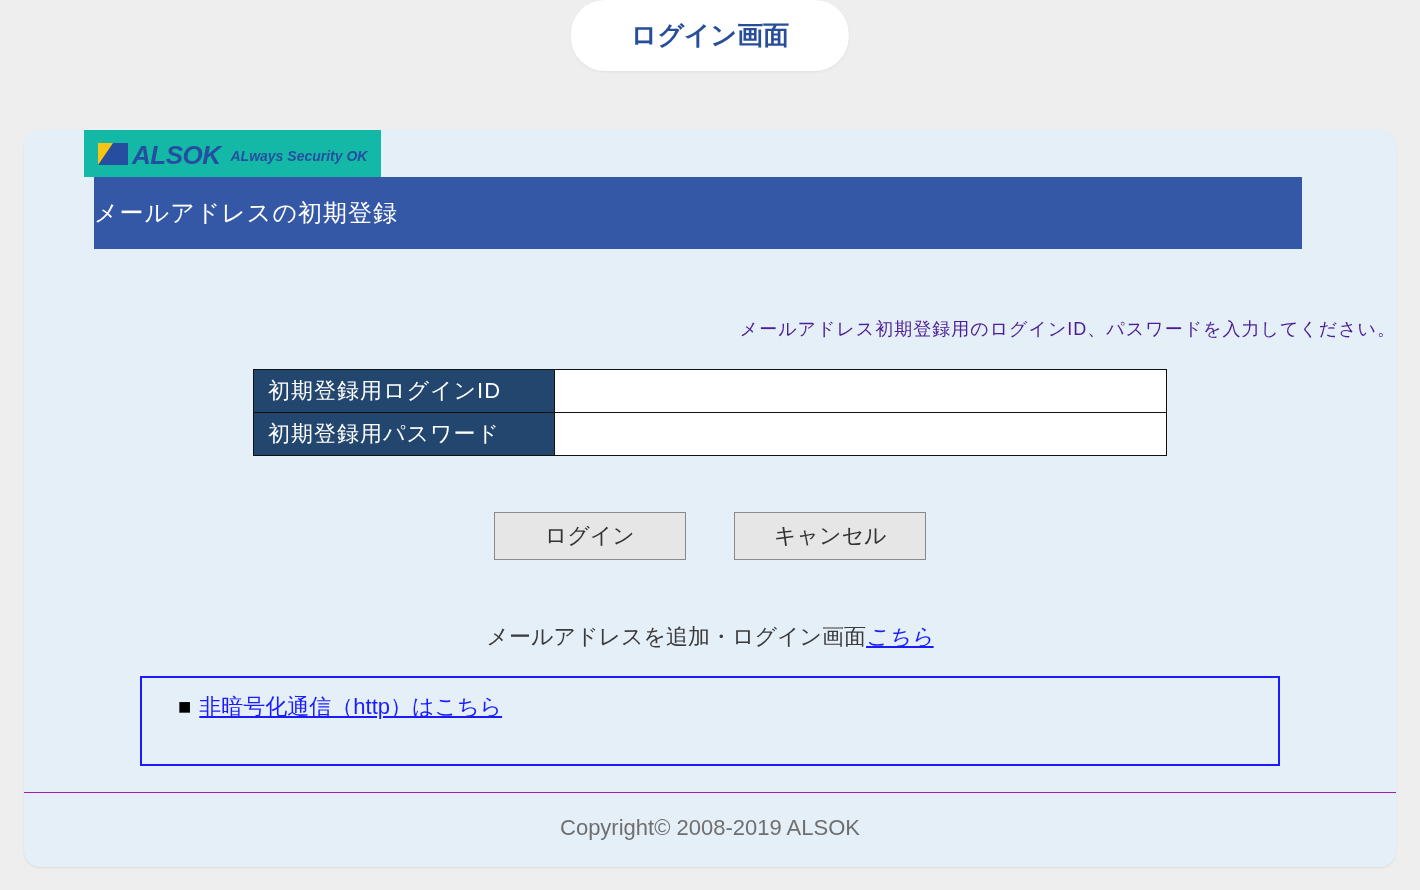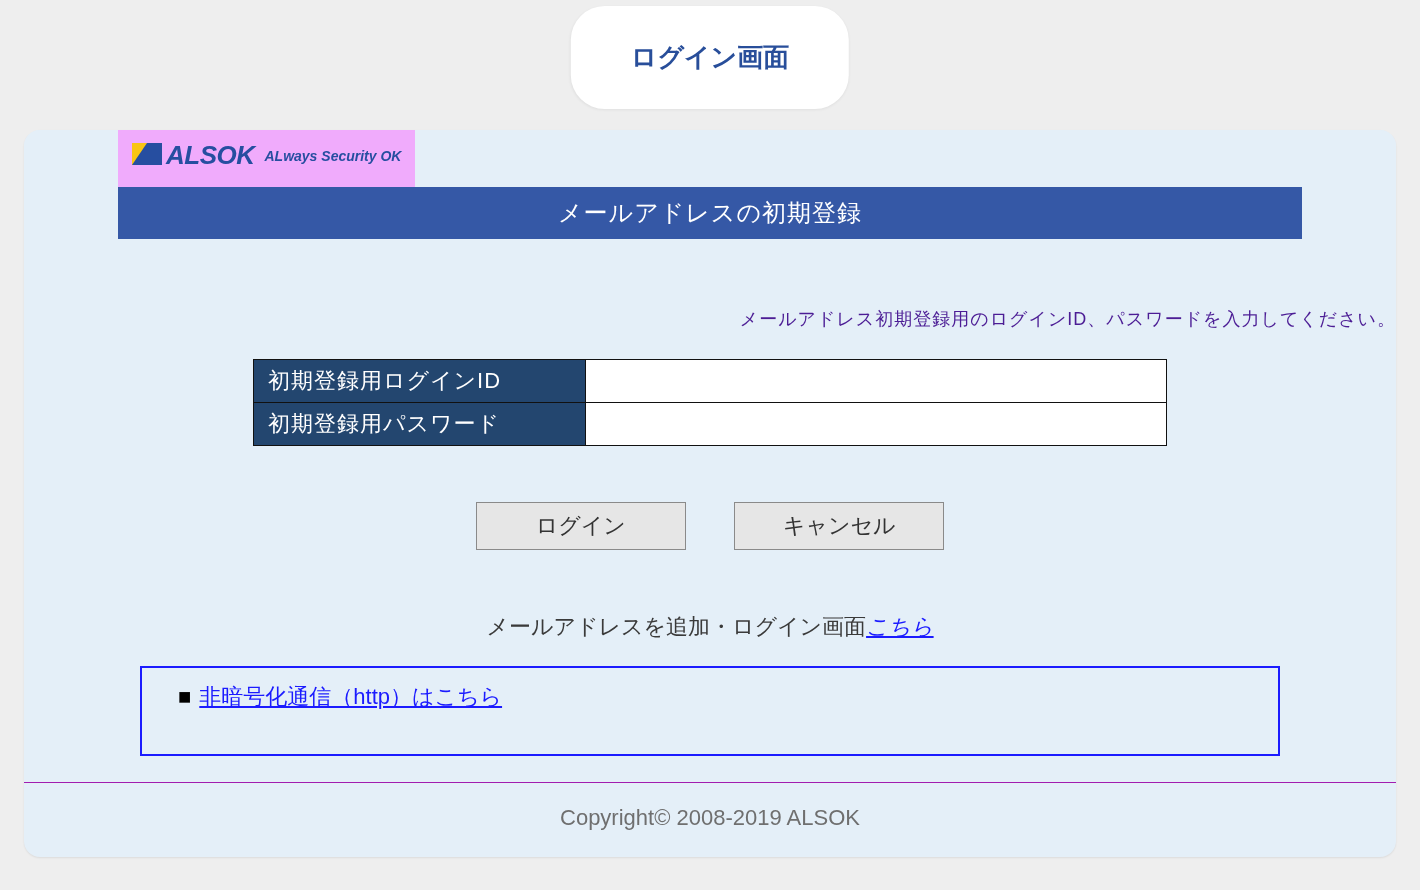--- a/index.html
+++ b/index.html
@@ -9,49 +9,49 @@
     width: 1420px;
     height: 890px;
     overflow: hidden;
   }
   .outer-tab {
     position: relative;
     padding-top: 10px;
   }
   .tab-label {
     position: absolute;
-    top: 6px;
+    top: 0;
     left: 50%;
     transform: translateX(-50%);
     background: #ffffff;
     color: #284e9a;
     font-size: 26px;
     font-weight: 600;
-    padding: 34px 60px;
+    padding: 18px 60px;
     border-radius: 34px;
     box-shadow: 0 1px 3px rgba(0,0,0,0.06);
     z-index: 2;
   }
   .card {
     margin: 120px 24px 0 24px;
     background: #e4eff8;
     border-radius: 16px;
     box-shadow: 0 1px 2px rgba(0,0,0,0.08);
     overflow: hidden;
   }
   .logo-strip {
     background: #e4eff8;
     padding: 0;
   }
   .logo-box {
     display: inline-flex;
     align-items: center;
-    background: #f0abfc;
-    padding: 10px 14px 16px 14px;
-    margin-left: 94px;
+    background: #14b8a6;
+    padding: 10px 14px 6px 14px;
+    margin-left: 60px;
   }
   .logo-mark {
     display: inline-block;
   }
   .logo-text {
     color: #264ea0;
     font-weight: 800;
     font-size: 26px;
     font-style: italic;
     letter-spacing: -0.5px;
@@ -60,24 +60,23 @@
   .logo-tagline {
     color: #264ea0;
     font-weight: 700;
     font-size: 14px;
     font-style: italic;
     margin-left: 10px;
   }
   .banner {
     background: #3558a6;
     color: #ffffff;
-    text-align: center;
     font-size: 24px;
-    padding: 10px 0;
-    margin: 0 94px 0 94px;
+    padding: 20px 0;
+    margin: 0 94px 0 70px;
     letter-spacing: 1px;
   }
   .instruction {
     text-align: right;
     color: #4c1d95;
     font-size: 18px;
     margin: 68px 0 28px 0;
     letter-spacing: 1px;
   }
   .form-table {
@@ -86,21 +85,21 @@
     width: 914px;
   }
   .form-table th {
     background: #23466f;
     color: #ffffff;
     font-weight: 500;
     text-align: left;
     font-size: 22px;
     padding: 6px 14px;
     border: 1px solid #111;
-    width: 332px;
+    width: 301px;
     letter-spacing: 1px;
   }
   .form-table td {
     background: #ffffff;
     border: 1px solid #111;
     padding: 0;
   }
   .form-table input {
     border: none;
     width: 100%;
@@ -114,21 +113,21 @@
     text-align: center;
     margin: 56px 0 0 0;
   }
   .btn {
     display: inline-block;
     background: #e6e6e6;
     border: 1px solid #8a8a8a;
     color: #333333;
     font-size: 22px;
     padding: 8px 0;
-    width: 210px;
+    width: 192px;
     text-align: center;
     margin: 0 22px;
     cursor: pointer;
     font-family: inherit;
   }
   .change-note {
     text-align: center;
     margin: 62px 0 0 0;
     font-size: 22px;
     color: #3a3a3a;

